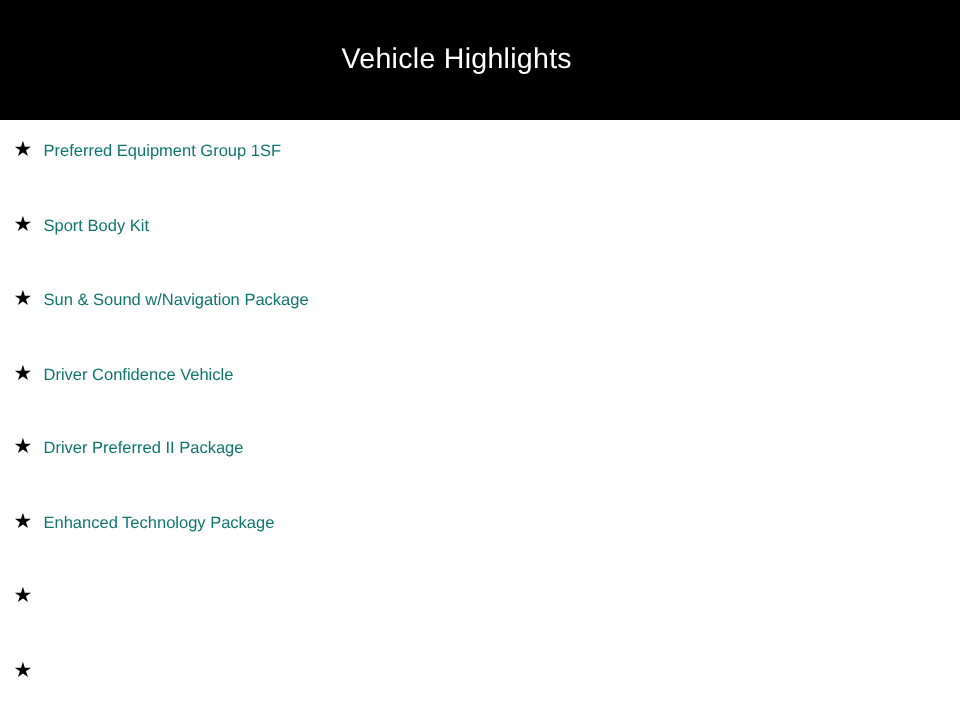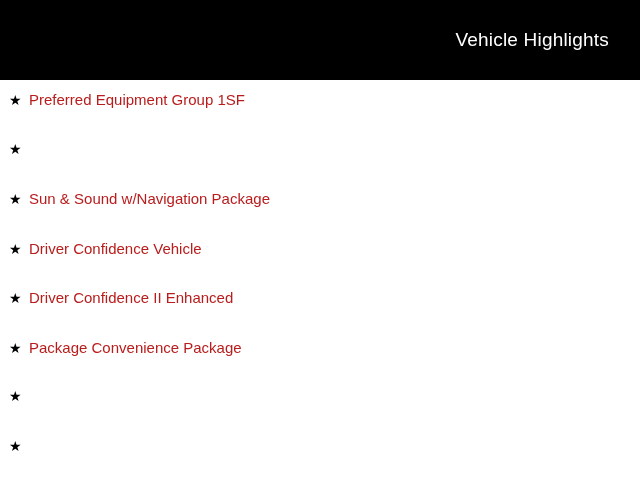--- a/index.html
+++ b/index.html
@@ -19,21 +19,21 @@
     height: 480px;
     background: #ffffff;
     box-sizing: border-box;
   }
   .header {
     width: 640px;
     height: 80px;
     background: #000000;
     display: flex;
     align-items: center;
-    justify-content: flex-end;
+    justify-content: center;
     box-sizing: border-box;
     padding-right: 31px;
   }
   .header-title {
     color: #ffffff;
     font-size: 19px;
     font-weight: normal;
     letter-spacing: 0.2px;
     line-height: 22px;
     white-space: nowrap;
@@ -53,22 +53,22 @@
   }
   .bullet-star {
     width: 20px;
     flex: 0 0 20px;
     color: #000000;
     font-size: 14px;
     line-height: 1;
     text-align: left;
   }
   .item-label {
-    color: #b91c1c;
-    font-size: 15px;
+    color: #0f766e;
+    font-size: 11px;
     line-height: 1;
     white-space: nowrap;
   }
 </style>
 </head>
 <body>
 
 <div class="page">
 
   <div class="header">
@@ -77,40 +77,41 @@
 
   <ul class="highlights-list">
 
     <li class="highlight-item">
       <span class="bullet-star">★</span>
       <span class="item-label">Preferred Equipment Group 1SF</span>
     </li>
 
     <li class="highlight-item">
       <span class="bullet-star">★</span>
+      <span class="item-label">Sport Body Kit</span>
     </li>
 
     <li class="highlight-item">
       <span class="bullet-star">★</span>
       <span class="item-label">Sun &amp; Sound w/Navigation Package</span>
     </li>
 
     <li class="highlight-item">
       <span class="bullet-star">★</span>
       <span class="item-label">Driver Confidence Vehicle</span>
     </li>
 
     <li class="highlight-item">
       <span class="bullet-star">★</span>
-      <span class="item-label">Driver Confidence II Enhanced</span>
+      <span class="item-label">Driver Preferred II Package</span>
     </li>
 
     <li class="highlight-item">
       <span class="bullet-star">★</span>
-      <span class="item-label">Package Convenience Package</span>
+      <span class="item-label">Enhanced Technology Package</span>
     </li>
 
     <li class="highlight-item">
       <span class="bullet-star">★</span>
     </li>
 
     <li class="highlight-item">
       <span class="bullet-star">★</span>
     </li>
 

